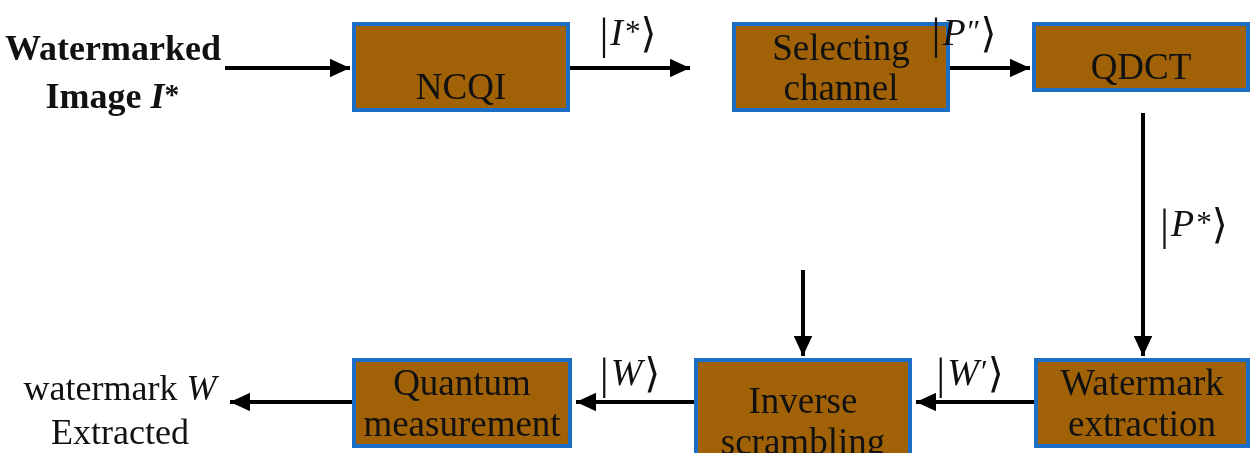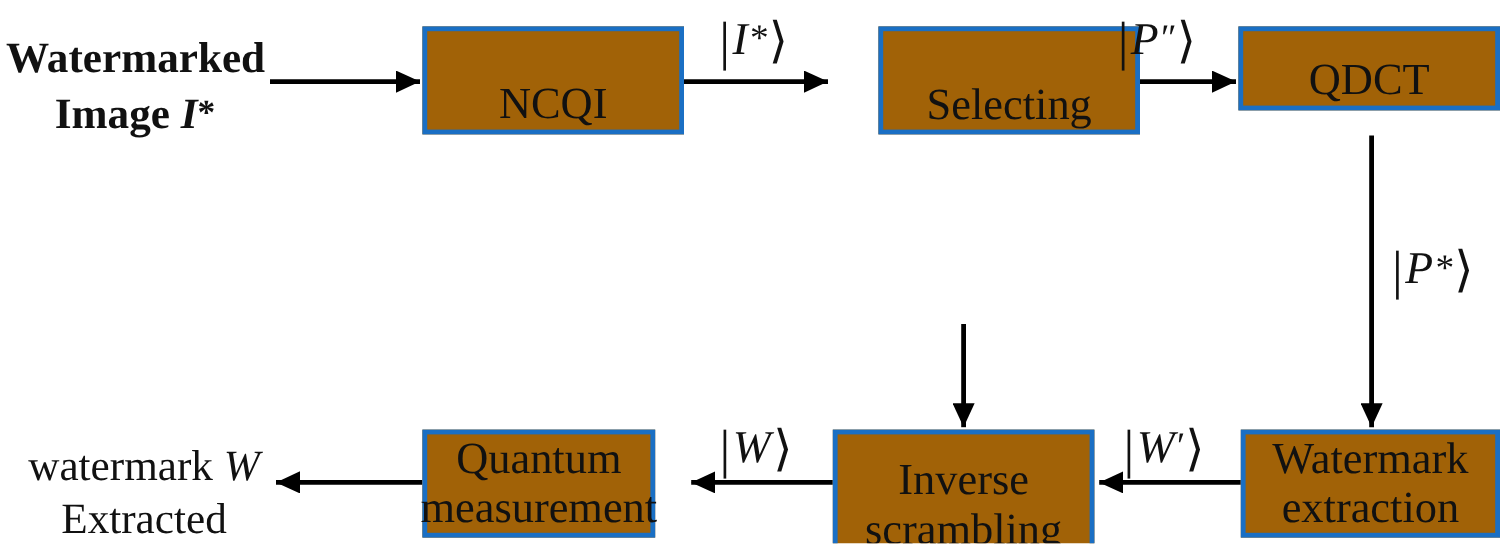--- a/index.html
+++ b/index.html
@@ -63,28 +63,29 @@
     <div><span>watermark </span><span class="var">W</span></div>
     <div>Extracted</div>
   </div>
 
   <div class="box" style="left:352px;top:22px;width:218px;height:90px;">
     <div>NCQI</div>
   </div>
 
   <div class="box" style="left:692px;top:22px;width:218px;height:90px;line-height:40px;margin-left:40px;">
     <div>Selecting</div>
+    <div>channel</div>
   </div>
 
   <div class="box" style="left:1032px;top:22px;width:218px;height:70px;">
     <div>QDCT</div>
   </div>
 
 
-  <div class="box" style="left:352px;top:358px;width:194px;height:90px;line-height:41px;">
+  <div class="box" style="left:352px;top:358px;width:220px;height:90px;line-height:41px;">
     <div>Quantum</div>
     <div>measurement</div>
   </div>
 
   <div class="box" style="left:694px;top:358px;width:218px;height:108px;line-height:41px;">
     <div>Inverse</div>
     <div>scrambling</div>
   </div>
 
   <div class="box" style="left:1034px;top:358px;width:216px;height:90px;line-height:41px;">

